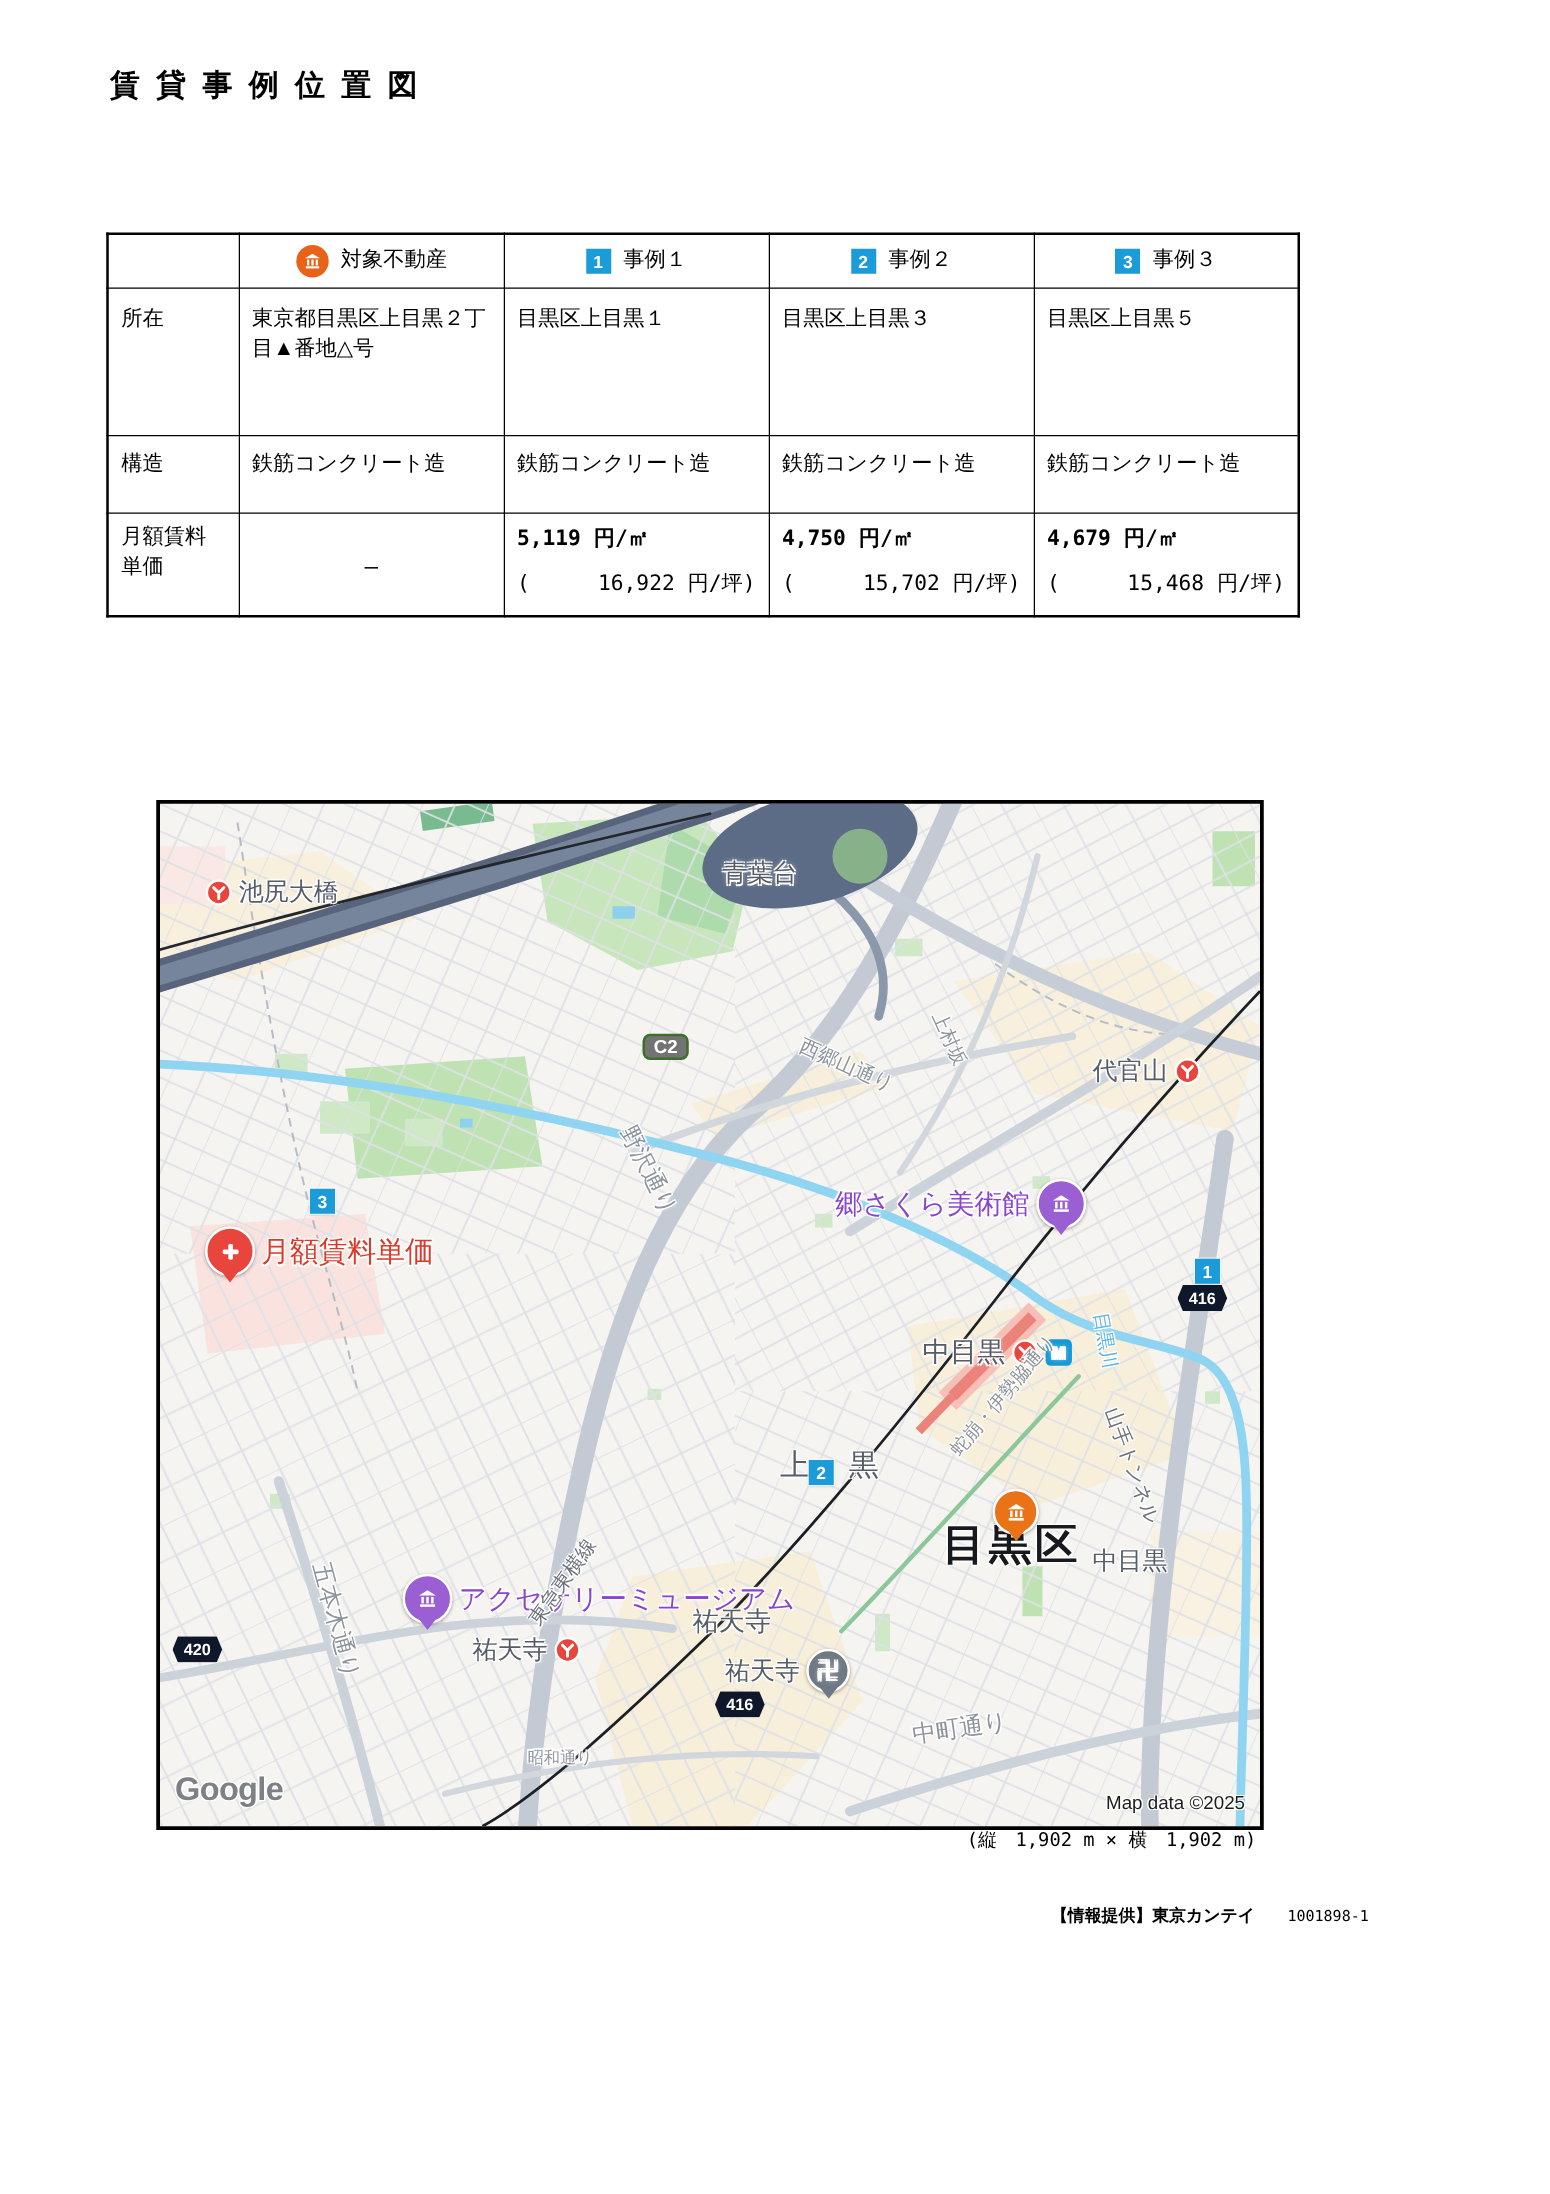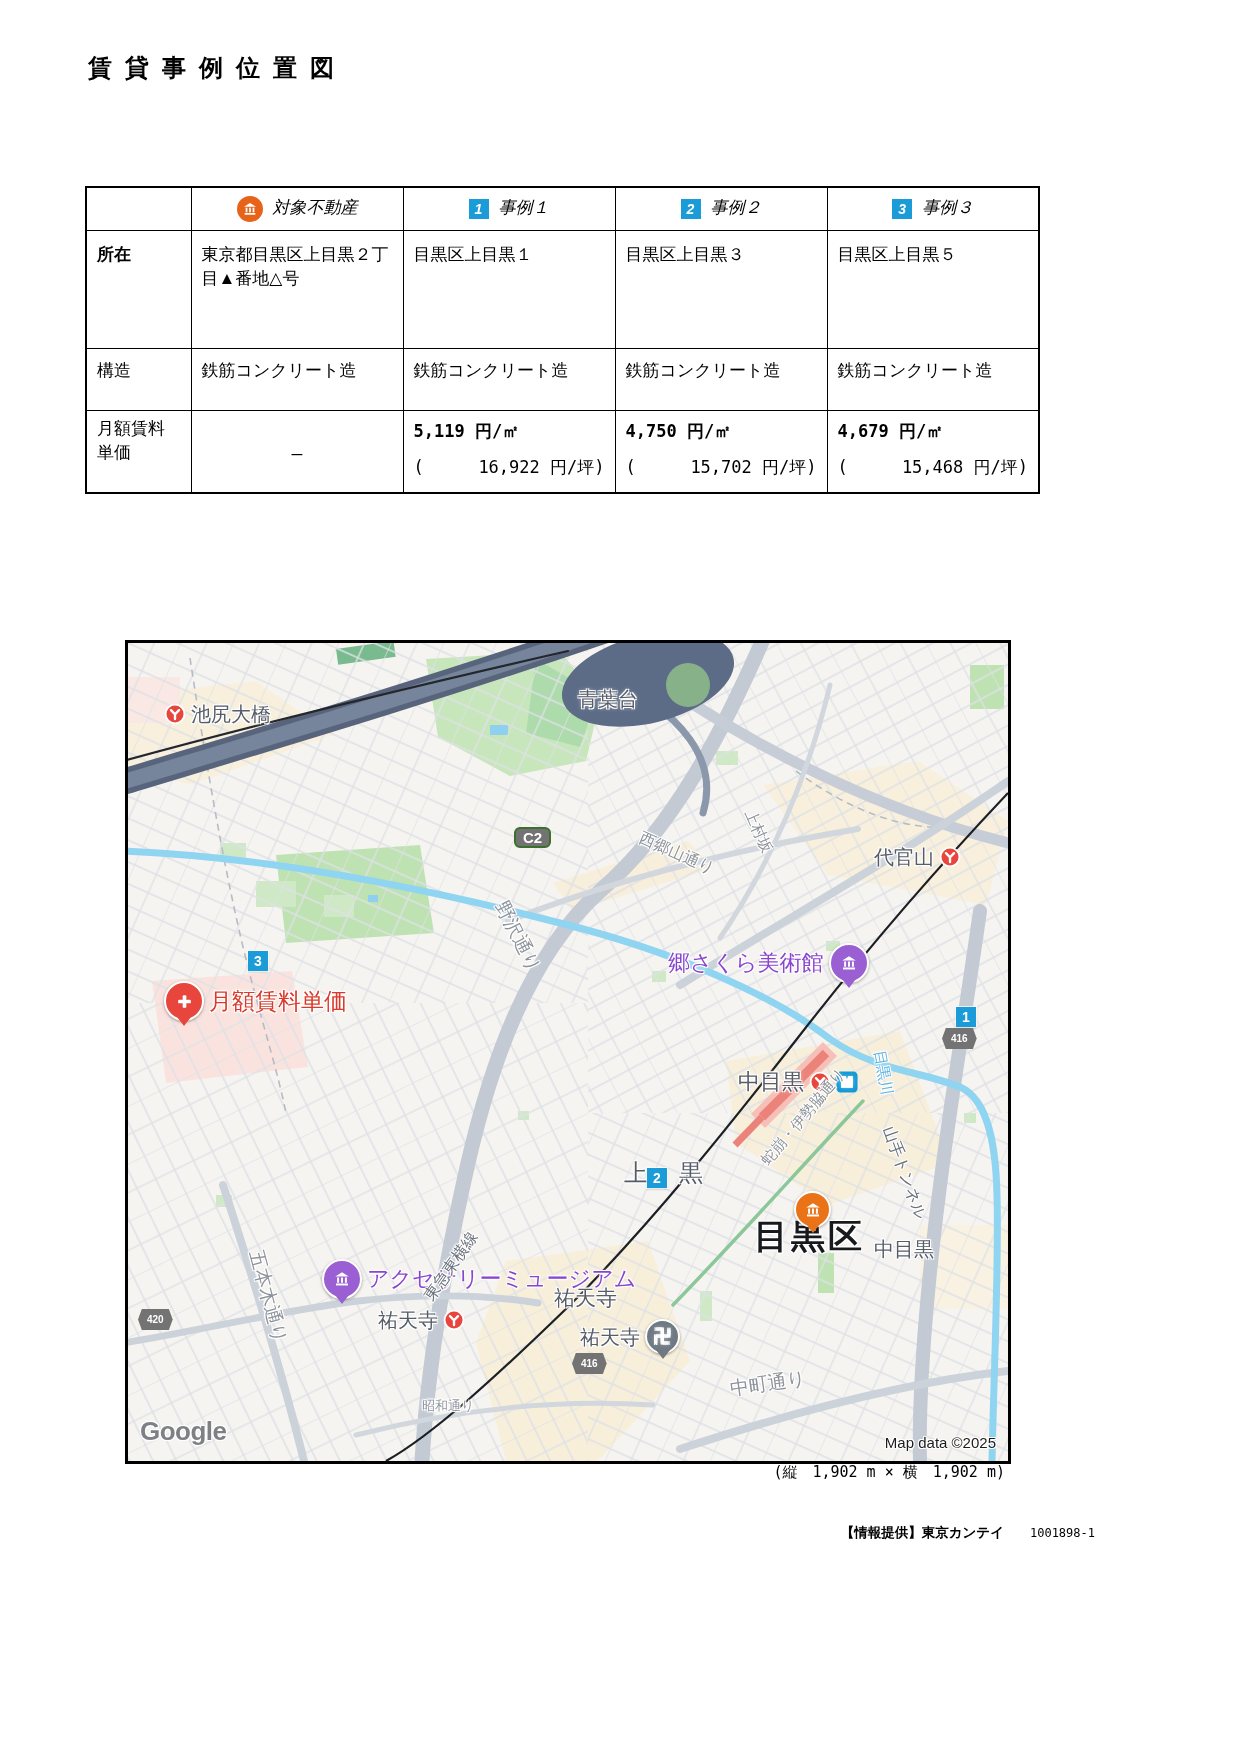--- a/index.html
+++ b/index.html
@@ -12,21 +12,21 @@
          letter-spacing:13px;color:#000;margin:0;}
 
   
   table.cmp{position:absolute;left:85px;top:186px;border-collapse:collapse;
             table-layout:fixed;border:2.5px solid #000;}
   table.cmp td{border:1.5px solid #000;padding:6px 10px;font-size:17px;
                vertical-align:top;line-height:1.45;overflow:hidden;}
   tr.r-hdr{height:43px;}  tr.r-loc{height:118px;} tr.r-built{height:48px;}
   tr.r-str{height:62px;}  tr.r-price{height:83px;}
   tr.r-hdr td{vertical-align:middle;padding:2px 6px;}
-  .hcell{display:flex;align-items:center;justify-content:center;gap:10px;font-size:17px;font-style:italic;}
+  .hcell{display:flex;align-items:center;justify-content:center;gap:10px;font-size:17px;}
   .case-badge-sq{width:20px;height:20px;background:#1b9cd8;color:#fff;display:inline-flex;
             align-items:center;justify-content:center;font-size:14px;font-weight:bold;flex:none;}
   .target-circ{width:26px;height:26px;border-radius:50%;background:#e8631a;display:inline-flex;
             align-items:center;justify-content:center;flex:none;}
   td.rowhead{vertical-align:middle;font-size:17px;}
   tr.r-built td{vertical-align:middle;}
   .price-cell{font-family:"DejaVu Sans Mono","Liberation Mono",monospace;font-size:18px;}
   .price-l1{padding-right:4px;margin-top:2px;font-weight:bold;}
   .price-l2{display:flex;justify-content:space-between;margin-top:12px;}
   .dash-cell{text-align:center;padding-top:24px;font-size:18px;}
@@ -41,21 +41,21 @@
   .district .t,.station .t{color:#565d68;font-weight:500;}
   .ward .t{color:#17191d;font-weight:bold;letter-spacing:3px;}
   .road .t{color:#8d939b;}
   .road-small .t{color:#9298a0;}
   .road-dark .t{color:#6b727c;}
   .river-label .t{color:#5cb5e4;}
   .poi-purple .t{color:#8a45cf;font-weight:500;}
   .poi-red .t{color:#d93a2b;font-weight:500;}
   .case-badge{width:20px;height:20px;background:#1b9cd8;color:#fff;font-size:14px;font-weight:bold;
               justify-content:center;box-shadow:0 0 0 1px rgba(255,255,255,.7),0 1px 2px rgba(0,0,0,.3);}
-  .shield-blue{background:#737373;color:#fff;font-weight:bold;font-size:10px;height:21px;
+  .shield-blue{background:#0f172a;color:#fff;font-weight:bold;font-size:13px;height:21px;
                padding:0 9px;justify-content:center;
                clip-path:polygon(11% 0,89% 0,100% 50%,89% 100%,11% 100%,0 50%);}
   .shield-green{background:#737373;border:2px solid #3c6e2c;border-radius:6px;color:#fff;
                 font-weight:bold;font-size:15px;padding:1px 7px;justify-content:center;}
   .pin{position:relative;width:36px;height:36px;border-radius:50%;display:inline-flex;
        align-items:center;justify-content:center;border:2.5px solid #fff;
        box-shadow:0 1px 3px rgba(0,0,0,.35);flex:none;}
   .pin::after{content:"";position:absolute;top:100%;left:50%;transform:translateX(-50%);
        border:7px solid transparent;border-top-width:9px;margin-top:-2px;}
   .pin-purple{background:#9a5fd2;} .pin-purple::after{border-top-color:#9a5fd2;}
@@ -121,21 +121,21 @@
             </span>
       </td>
       <td>
         <span class="hcell">
               <span class="case-badge-sq">3</span>
               <span>事例３</span>
             </span>
       </td>
     </tr>
     <tr class="r-loc">
-      <td class="rowhead" style="vertical-align:top;padding-top:12px;font-weight:bold;">所在</td>
+      <td class="rowhead" style="vertical-align:top;padding-top:12px;">所在</td>
       <td style="padding-top:12px;margin-top:36px;">東京都目黒区上目黒２丁目▲番地△号</td>
       <td style="padding-top:12px;">目黒区上目黒１</td>
       <td style="padding-top:12px;">目黒区上目黒３</td>
       <td style="padding-top:12px;">目黒区上目黒５</td>
     </tr>
     <tr class="r-str">
       <td class="rowhead" style="vertical-align:top;padding-top:10px;">構造</td>
       <td style="padding-top:10px;">鉄筋コンクリート造</td>
       <td style="padding-top:10px;">鉄筋コンクリート造</td>
       <td style="padding-top:10px;">鉄筋コンクリート造</td>

